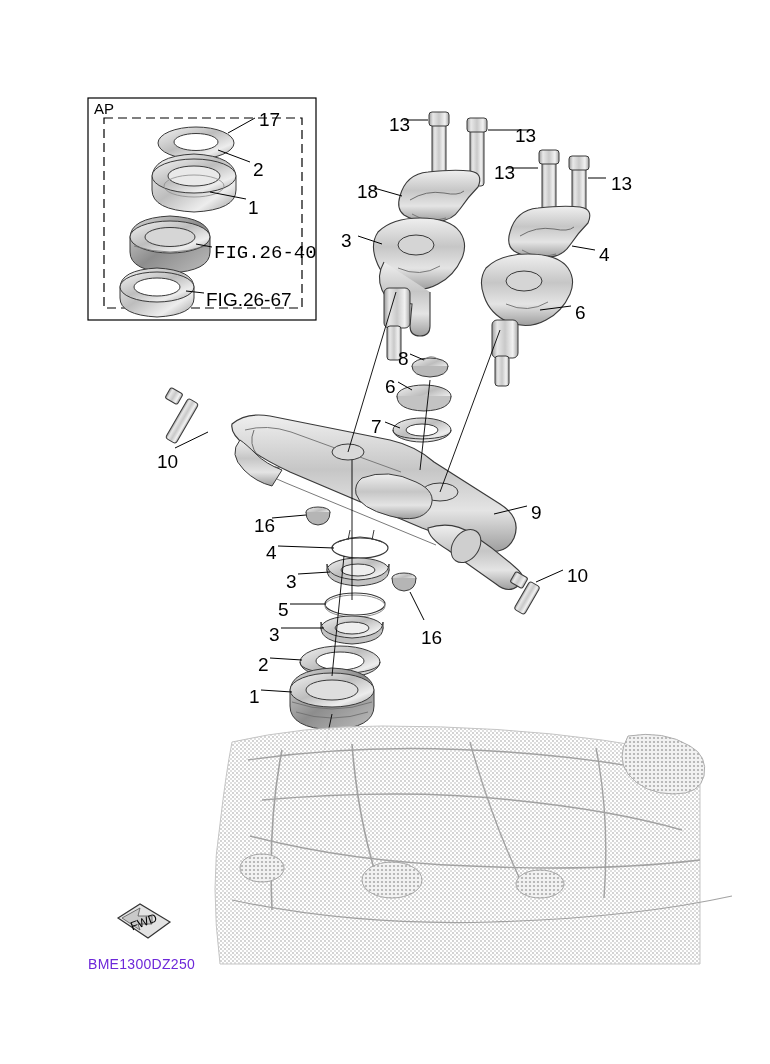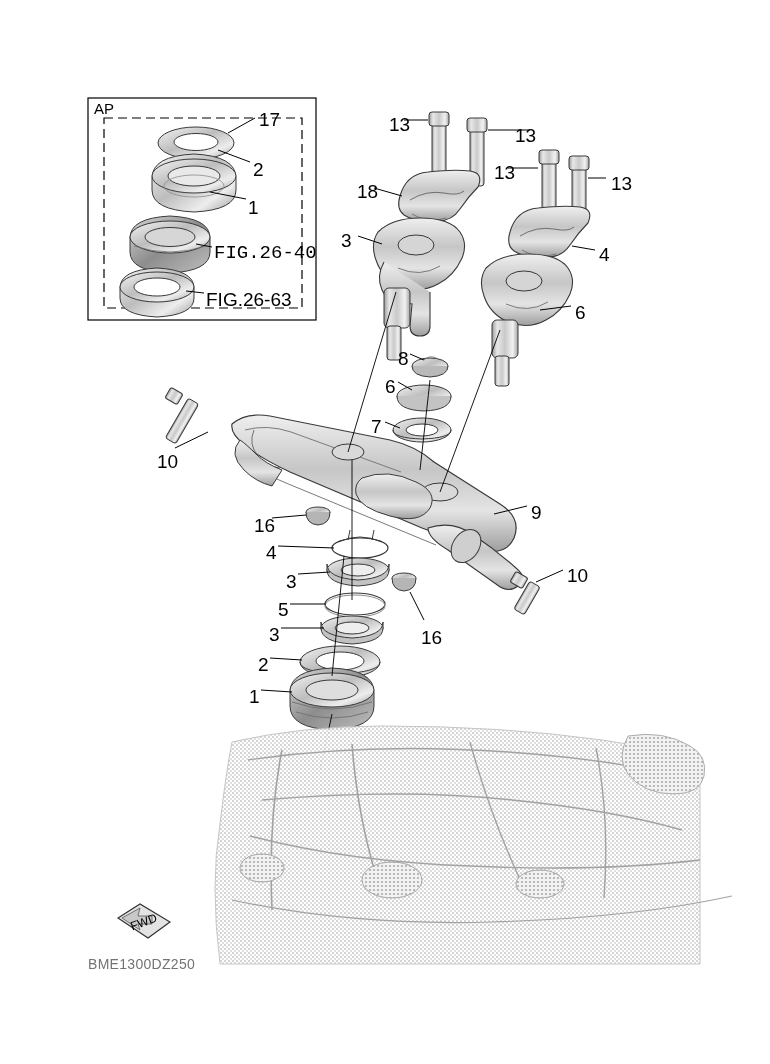--- a/index.html
+++ b/index.html
@@ -33,21 +33,21 @@
     text-align: center;
   }
   .ap-label {
     position: absolute;
     font-size: 15px;
     color: #000;
   }
   .partcode {
     position: absolute;
     font-size: 14px;
-    color: #737373;
+    color: #6d28d9;
     letter-spacing: 0.3px;
   }
   .fwd-text {
     position: absolute;
     font-size: 12px;
     color: #000;
     transform: rotate(-20deg);
   }
 </style>
 </head>
@@ -314,21 +314,21 @@
       <path d="M261 690 L292 692"></path>
     </g>
   </svg>
 
   <div class="ap-label" style="left:94px; top:100px;">AP</div>
 
   <div class="callout" style="left:259px; top:110px;">17</div>
   <div class="callout" style="left:253px; top:160px;">2</div>
   <div class="callout" style="left:248px; top:198px;">1</div>
   <div class="callout" style="left:214px; top:244px;font-family:Liberation Mono, monospace;">FIG.26-40</div>
-  <div class="callout" style="left:206px; top:290px;">FIG.26-63</div>
+  <div class="callout" style="left:206px; top:290px;">FIG.26-67</div>
 
   <div class="callout" style="left:389px; top:115px;">13</div>
   <div class="callout" style="left:515px; top:126px;">13</div>
   <div class="callout" style="left:494px; top:163px;">13</div>
   <div class="callout" style="left:611px; top:174px;">13</div>
   <div class="callout" style="left:357px; top:182px;">18</div>
   <div class="callout" style="left:341px; top:231px;">3</div>
   <div class="callout" style="left:599px; top:245px;">4</div>
   <div class="callout" style="left:575px; top:303px;">6</div>
 

